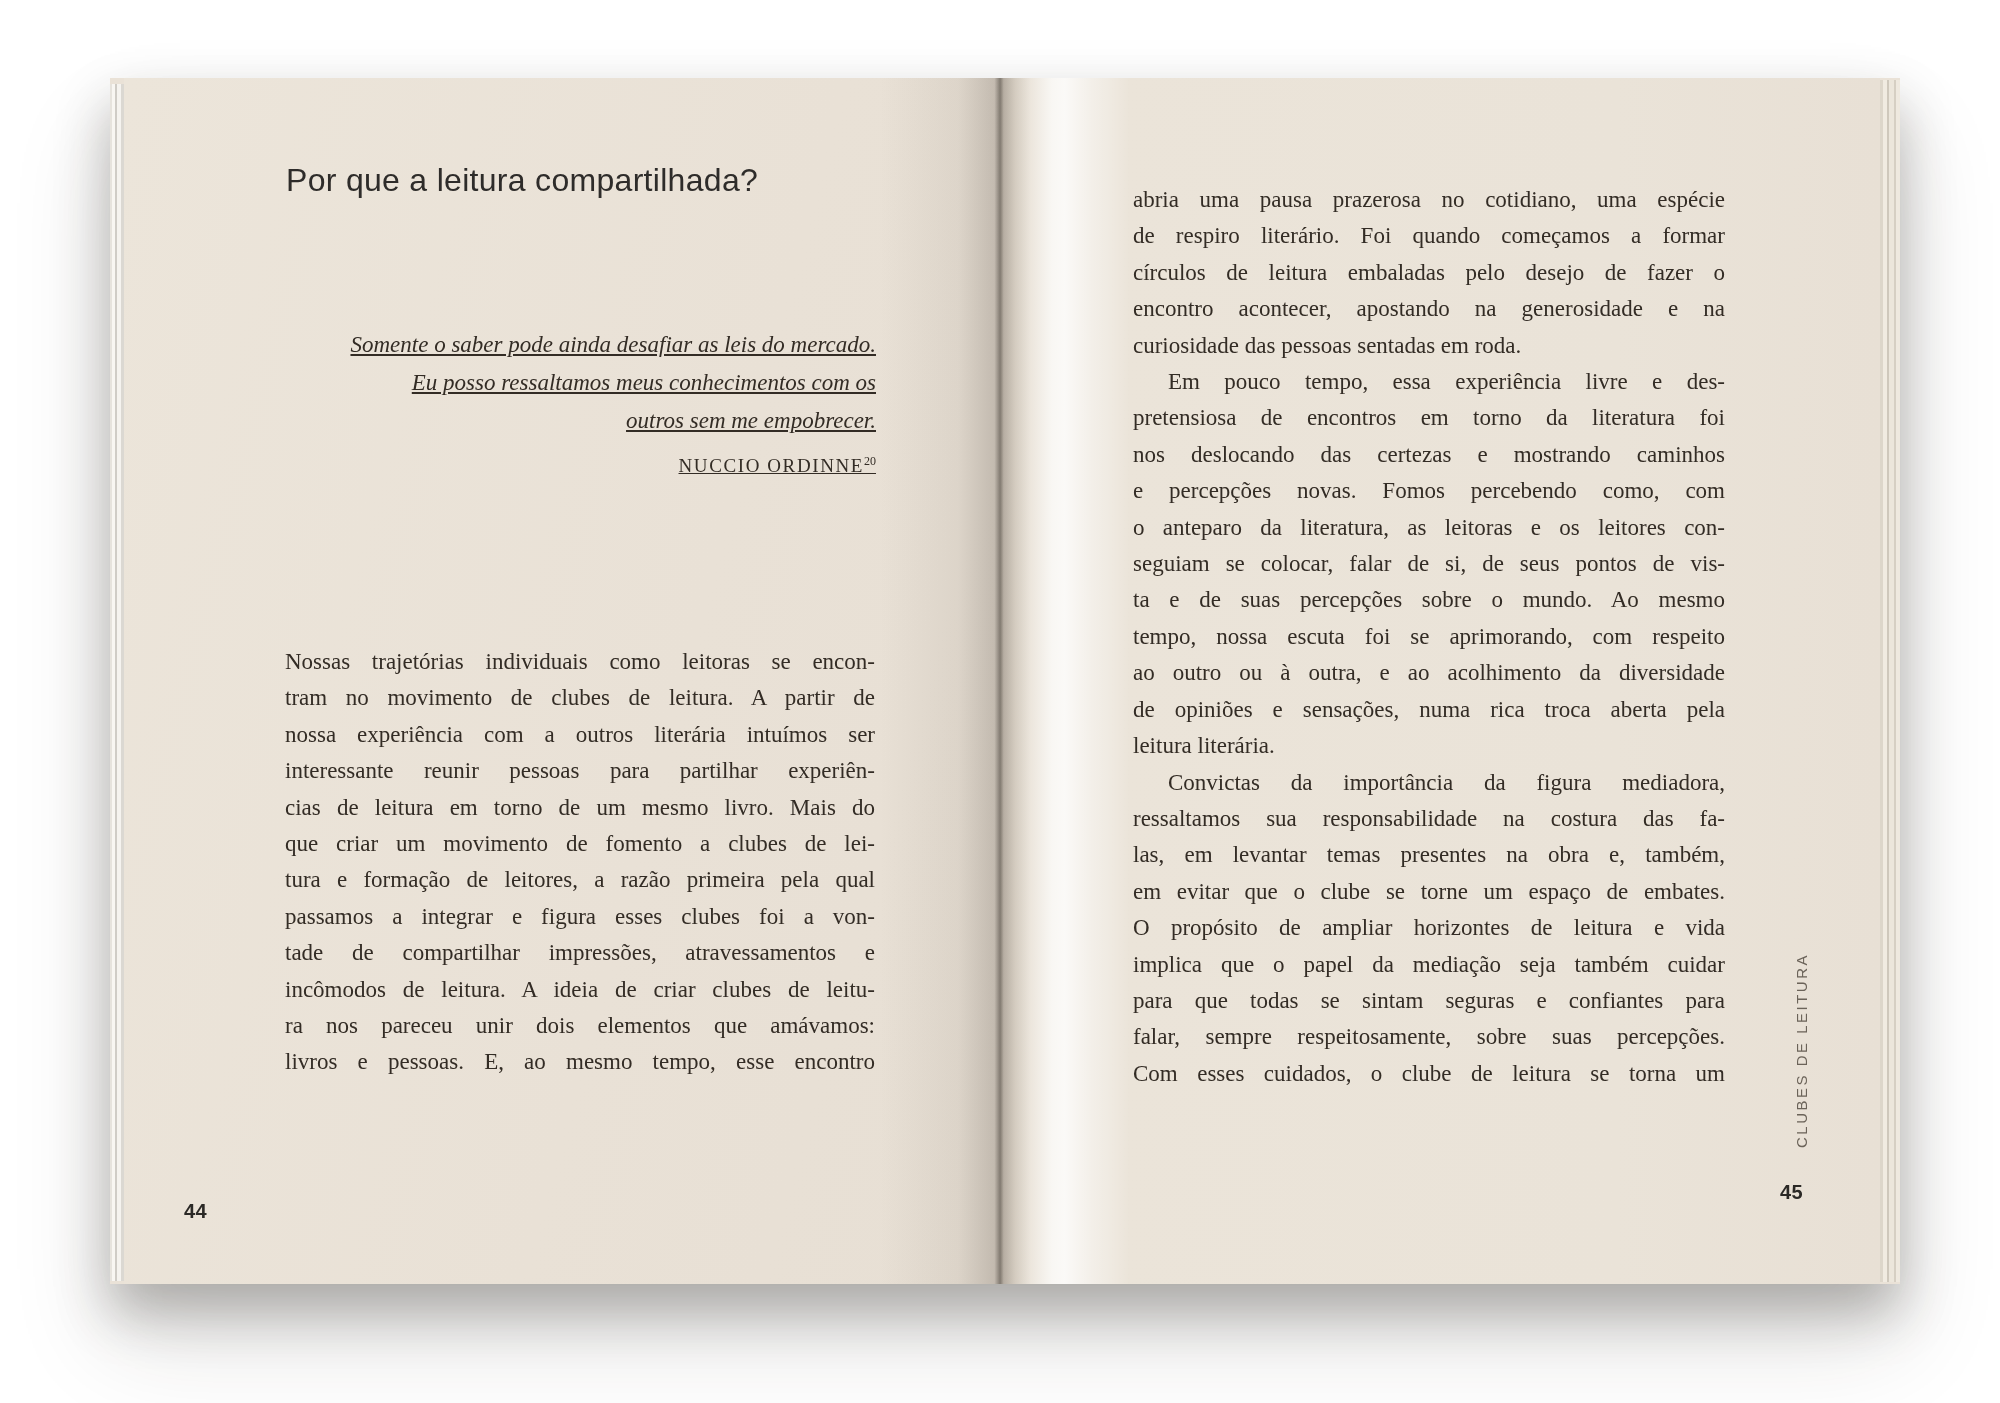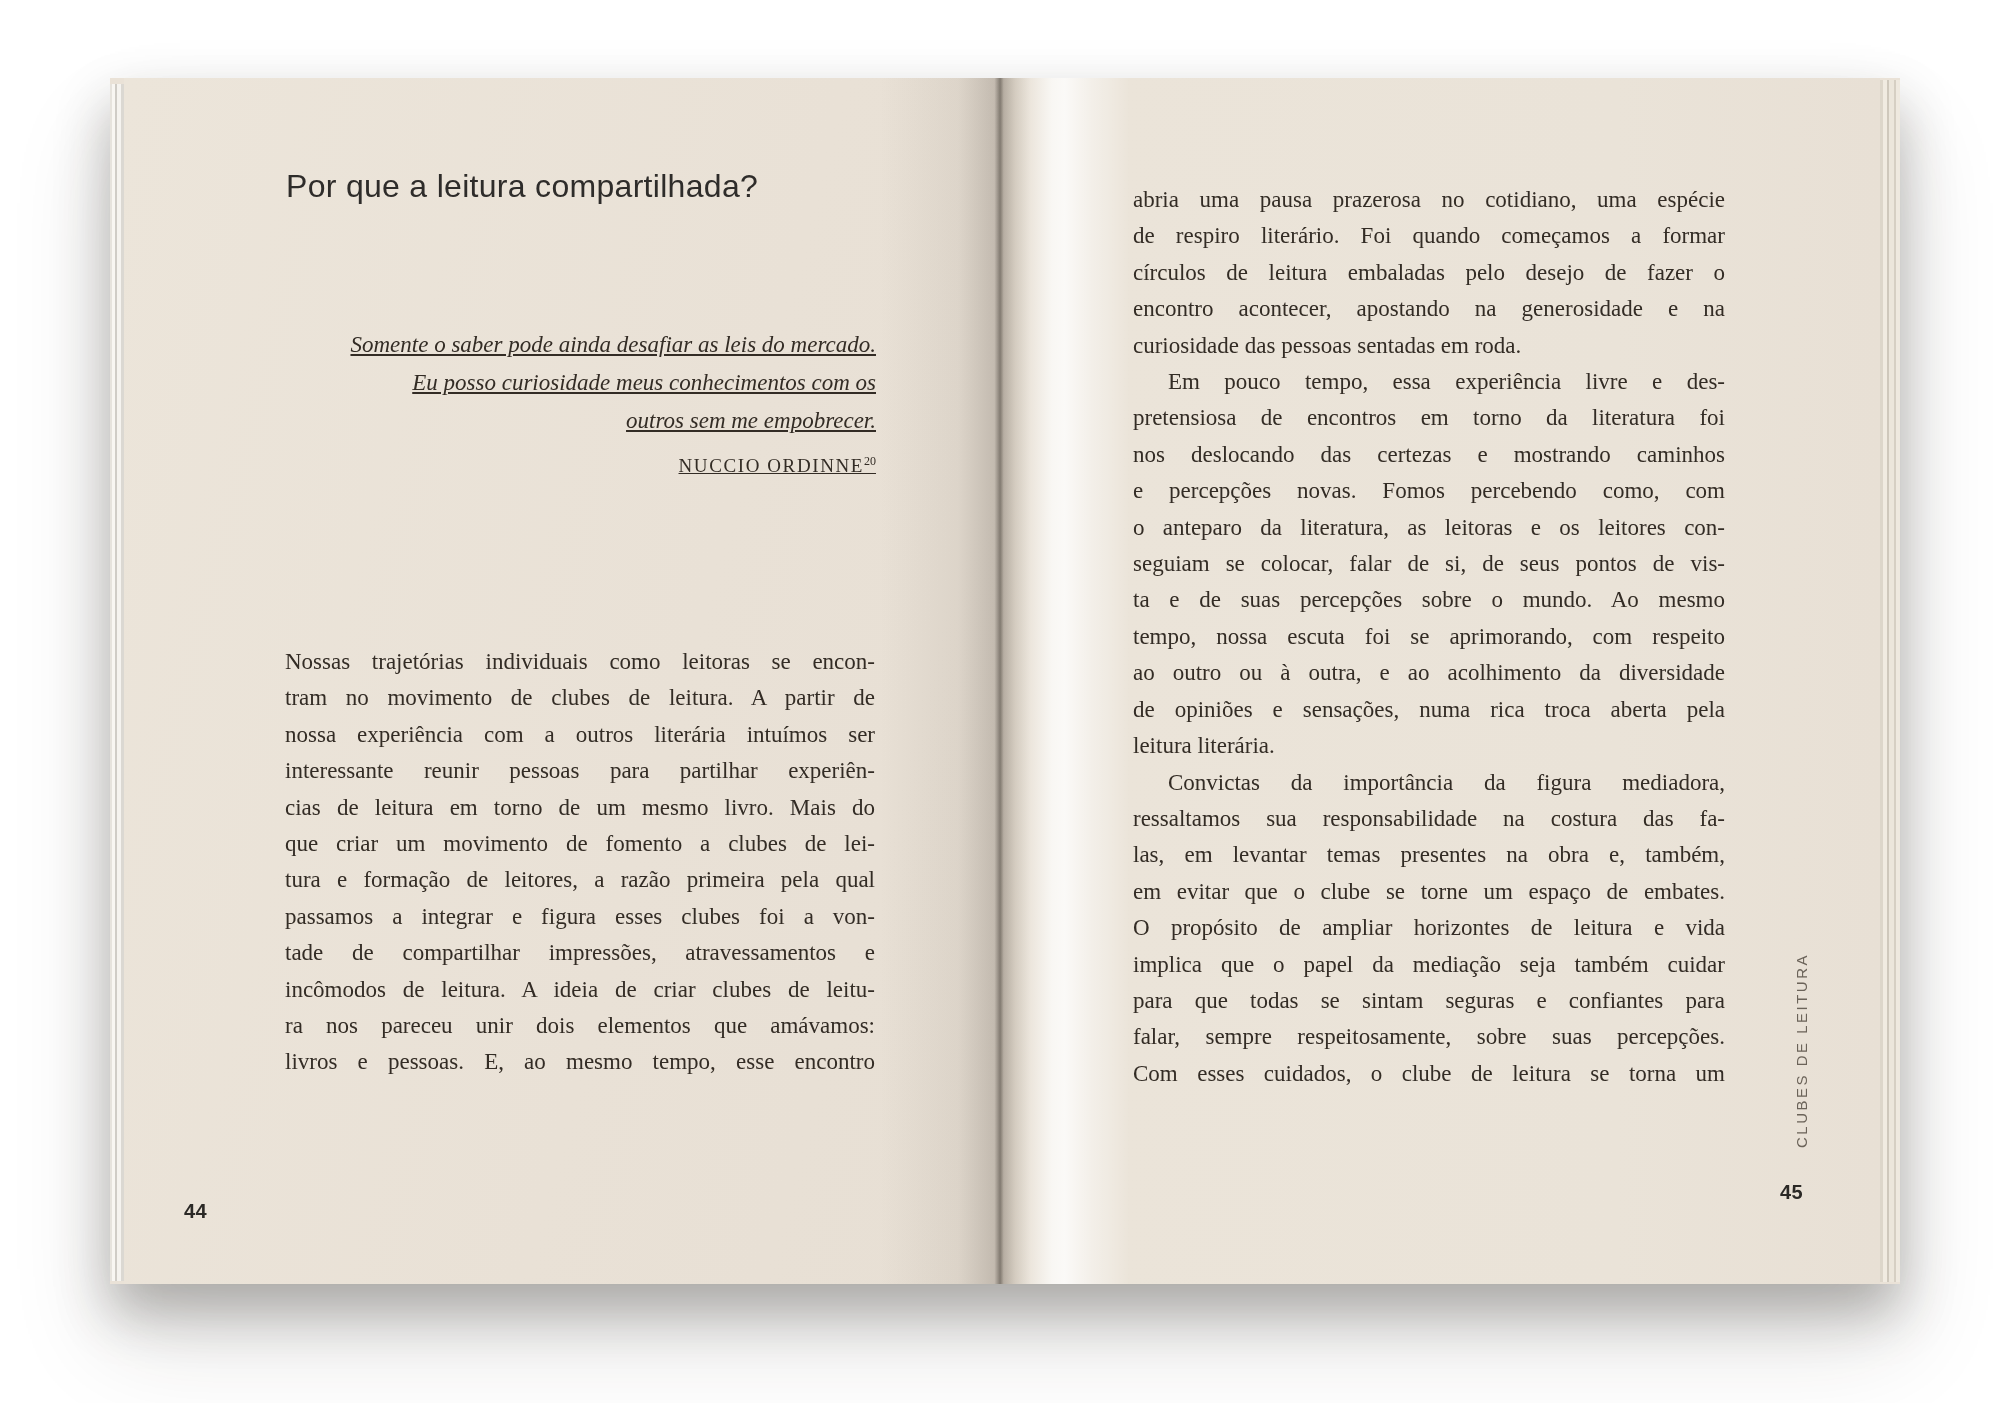--- a/index.html
+++ b/index.html
@@ -45,21 +45,21 @@
       rgba(55,48,40,0.58) 46.2%,
       rgba(100,90,80,0.36) 47.6%,
       rgba(120,110,98,0.16) 52%,
       rgba(255,255,255,0.22) 58%,
       rgba(255,255,255,0.72) 66%,
       rgba(255,255,255,0.82) 71%,
       rgba(255,255,255,0.42) 82%,
       rgba(255,255,255,0) 96%);
   }
   .chapter-title{
-    position:absolute;left:162px;top:90px;margin:0;
+    position:absolute;left:162px;top:84px;margin:0;
     font-family:"Liberation Sans", sans-serif;
     font-size:32px;font-weight:400;letter-spacing:0.3px;
     color:#2e2c2a;
   }
   .epigraph{
     position:absolute;left:106px;top:248px;width:646px;
     text-align:right;color:#332c25;text-decoration:underline;
   }
   .epi-line{
     font-style:italic;font-size:23px;line-height:38px;white-space:nowrap;
@@ -99,21 +99,21 @@
 
 <div class="book">
   <div class="edges-left"></div>
   <div class="edges-right"></div>
 
   <div class="page page-left">
     <h1 class="chapter-title">Por que a leitura compartilhada?</h1>
     <div class="epigraph">
       <div>
           <div class="epi-line">Somente o saber pode ainda desafiar as leis do mercado.</div>
-          <div class="epi-line">Eu posso curiosidade meus conhecimentos com os</div>
+          <div class="epi-line">Eu posso ressaltamos meus conhecimentos com os</div>
           <div class="epi-line">outros sem me empobrecer.</div>
         </div>
       <div class="attribution"><span>NUCCIO ORDINNE</span><sup>20</sup></div>
     </div>
     <div class="body-text body-left">
         <div class="line">Nossas trajetórias individuais como leitoras se encon-</div>
         <div class="line">tram no movimento de clubes de leitura. A partir de</div>
         <div class="line">nossa experiência com a outros literária intuímos ser</div>
         <div class="line">interessante reunir pessoas para partilhar experiên-</div>
         <div class="line">cias de leitura em torno de um mesmo livro. Mais do</div>

